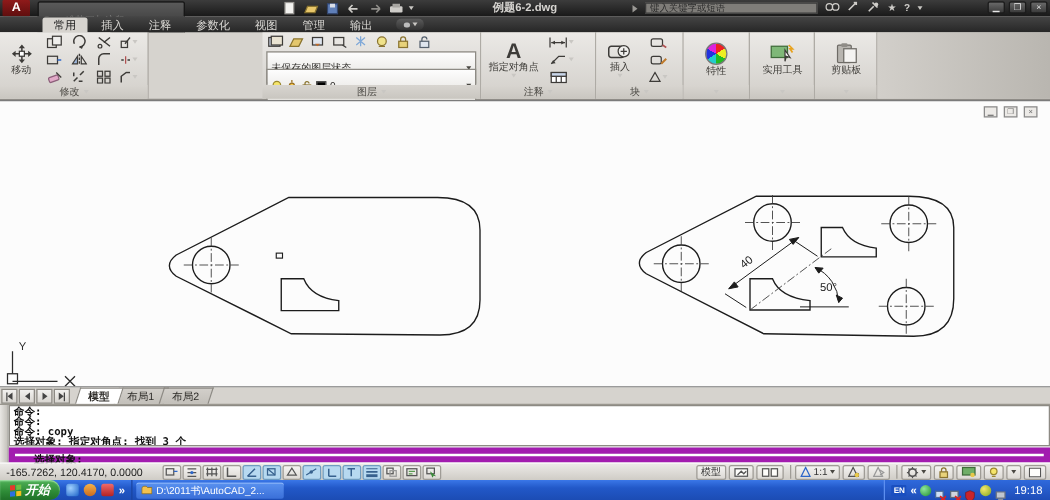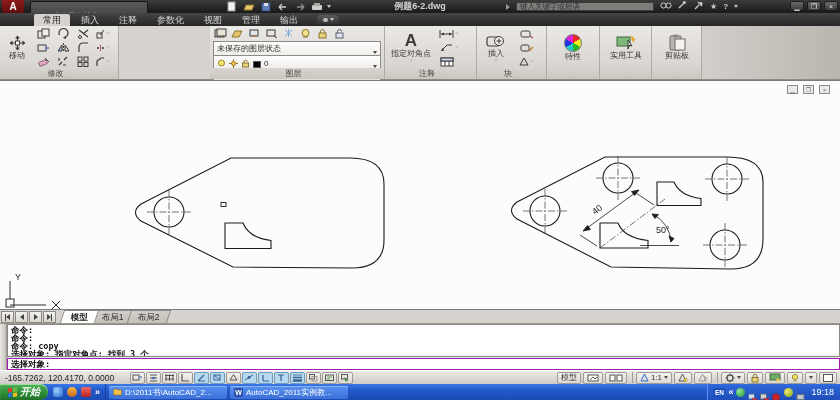--- a/index.html
+++ b/index.html
@@ -47,21 +47,21 @@
   .panel-label { position:absolute; left:0; right:0; bottom:0; height:11px; font-size:8px; color:#4a4843;
     display:flex; align-items:center; justify-content:center; gap:3px; background:linear-gradient(#d8d5d0,#c9c6c0); }
   .bigbtn { position:absolute; top:1px; display:flex; flex-direction:column; align-items:center; justify-content:center;
     gap:1px; border:1px solid transparent; border-radius:2px; }
   .bigbtn .blabel { font-size:8px; color:#3c3a36; line-height:8px; text-align:center; }
   .si { width:15px; height:13px; display:flex; align-items:center; justify-content:center; }
   .si svg, .bigbtn svg { display:block; }
   .icol { position:absolute; display:flex; flex-direction:column; gap:1px; }
   .irow { display:flex; align-items:center; gap:1px; }
   .ddl { height:12px; background:linear-gradient(#fdfdfd,#e3e1dd); border:1px solid #8d8a84; font-size:8px;
-    color:#2f2d2a; display:flex; align-items:flex-end; padding:12px 3px; gap:3px; }
+    color:#2f2d2a; display:flex; align-items:center; padding:12px 3px; gap:3px; }
   .ddl .spring { flex:1; }
   .swatch { width:8px; height:7px; background:#000; border:1px solid #555; }
   .colorwheel { width:18px; height:18px; border-radius:50%;
     background:conic-gradient(#e22 0 16%, #ee2 16% 33%, #2b2 33% 50%, #2cc 50% 66%, #23d 66% 83%, #d2d 83% 100%);
     border:1px solid #777; }
 
   
   .canvas { position:absolute; left:0; top:80px; width:840px; height:230px; background:#fcfcfc;
     border:1px solid #7b7b7b; border-left:none; border-right:none; }
   .docbtns { position:absolute; right:10px; top:4px; display:flex; gap:5px; }
@@ -82,22 +82,22 @@
     transform:skewX(-18deg); margin-left:-4px; }
   .ltab span { display:inline-block; transform:skewX(18deg); }
   .ltab.active { background:#ffffff; font-weight:bold; z-index:2; }
 
   
   .cmdwin { position:absolute; left:0; top:324px; width:840px; height:46px; background:#e5e5e5;font-weight:bold; }
   .cmdgrip { position:absolute; left:0; top:0; width:7px; height:46px; background:linear-gradient(90deg,#e9e7e4,#c4c1bb);
     border-right:1px solid #9a978f; }
   .cmdhist { position:absolute; left:7px; top:0; right:0; height:33px; background:#fff; border:1px solid #8d8a84;
     font-family:"DejaVu Sans Mono", monospace; font-size:8.5px; line-height:8px; color:#111; padding:1px 3px; overflow:hidden; }
-  .cmdprompt { position:absolute; left:7px; top:34px; right:0; height:12px; background:#fff; border:1px solid #a21caf;
-    font-family:"DejaVu Sans Mono", monospace; font-size:8.5px; line-height:10px; color:#111; padding:0 3px; }
+  .cmdprompt { position:absolute; left:7px; top:34px; right:0; height:12px; background:#fff; border:5px solid #a21caf;
+    font-family:"DejaVu Sans Mono", monospace; font-size:8.5px; line-height:10px; color:#111; padding:0 15px; }
 
   
   .statusbar { position:absolute; left:0; top:370px; width:840px; height:14px;
     background:linear-gradient(#eceae7,#cfccc6); border-top:1px solid #fff; display:flex; align-items:center; }
   .coords { width:130px; font-size:8.5px; color:#222; padding-left:5px; letter-spacing:0; }
   .stgl { width:15px; height:12px; margin-right:1px; display:flex; align-items:center; justify-content:center;
     border:1px solid #9f9c96; background:linear-gradient(#f4f3f1,#dcd9d4); border-radius:2px; }
   .stgl.on { background:#b7d9f0; border-color:#6f9cc0; }
   .stspacer { flex:1; }
   .stbtn { height:12px; border:1px solid #9f9c96; background:linear-gradient(#f4f3f1,#dcd9d4); font-size:8px;
@@ -837,24 +837,20 @@
       <span class="chev">»</span>
     </div>
     <div class="taskbtn" style="width:118px">
       <span class="tbi">
           <svg width="9" height="8">
             <path d="M0.5 7 V2 L2 1 H4 L5 2 H8.5 V7 Z" fill="#f2c14e" stroke="#8a6a1a" stroke-width="0.6"></path>
           </svg>
         </span>
       <span>D:\2011书\AutoCAD_2...</span>
     </div>
-    <div class="taskbtn" style="width:118px">
-      <span class="tbi" style="background:#2a52a8">W</span>
-      <span>AutoCAD_2011实例教...</span>
-    </div>
     <div class="tray">
       <span class="trayi" style="background:#1a4fc0;color:#fff;font-size:6.5px;font-weight:bold;text-align:center;line-height:9px;width:12px">EN</span>
       <span class="chev">«</span>
       <span class="trayi" style="background:radial-gradient(circle at 35% 35%,#8fe89a,#1d8a2e);border-radius:50%"></span>
       <span class="trayi"><svg width="9" height="9">
             <rect x="0.5" y="1" width="6" height="5" fill="#cfe0f5" stroke="#4a6a9a"></rect>
             <path d="M4 5 L9 9 M9 5 L4 9" stroke="#d22" stroke-width="1.3"></path>
           </svg></span>
       <span class="trayi"><svg width="9" height="9">
             <rect x="0.5" y="1" width="6" height="5" fill="#cfd5dd" stroke="#5a6a7a"></rect>

